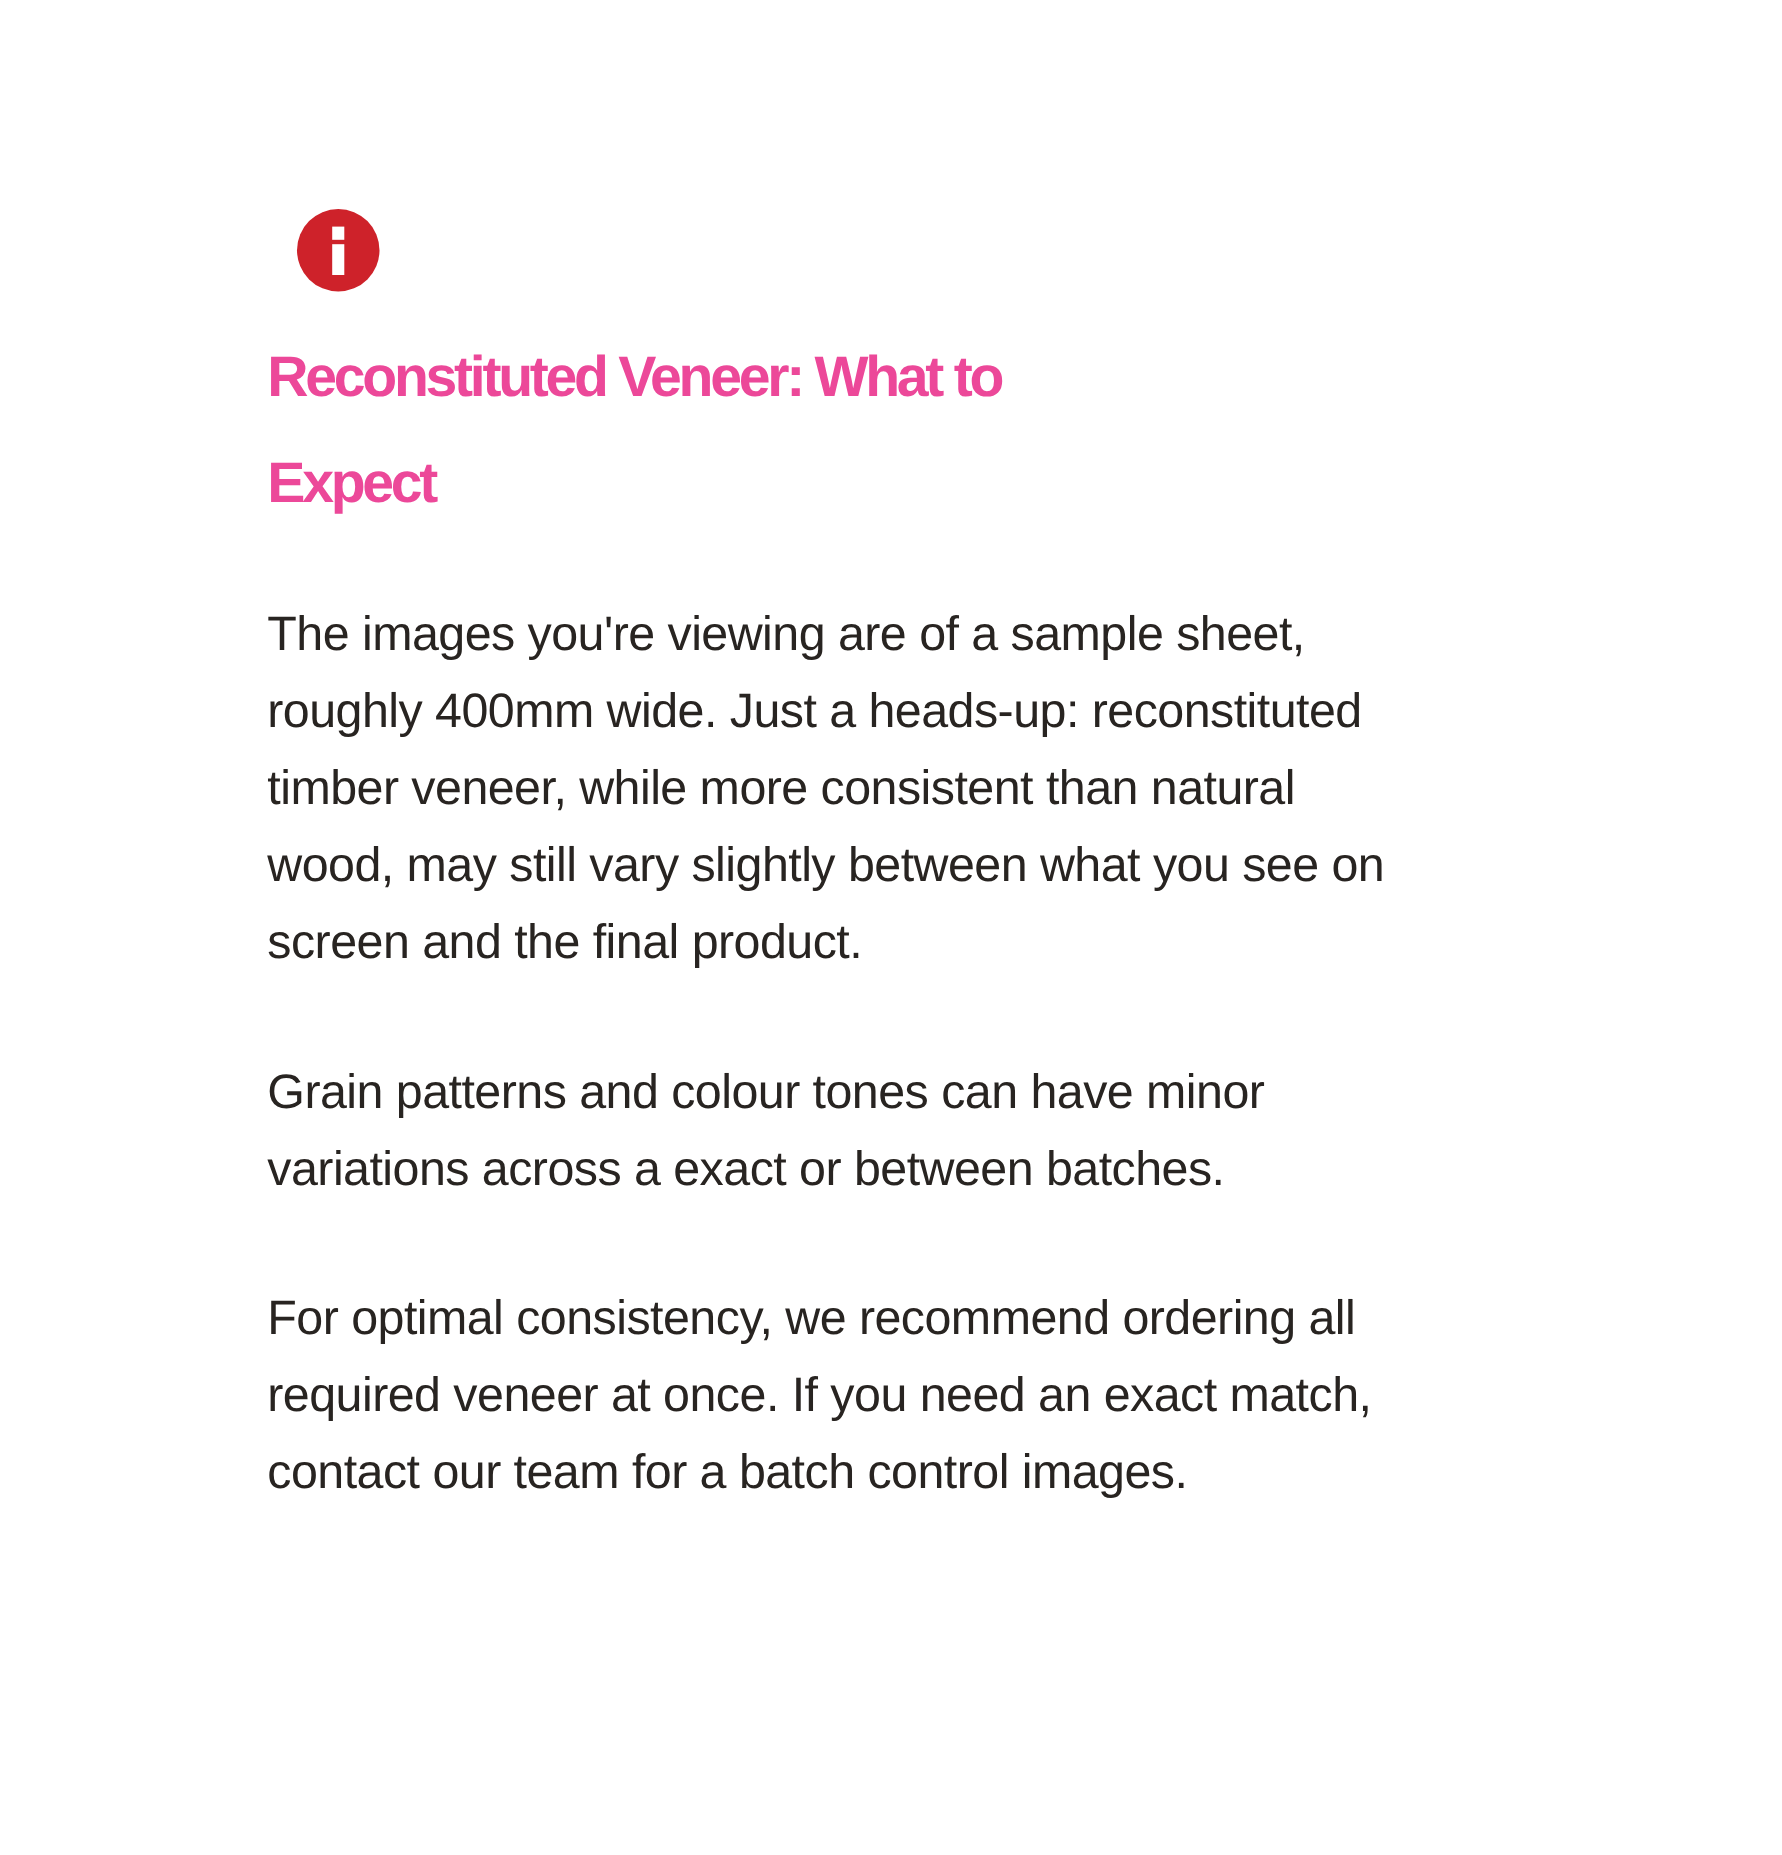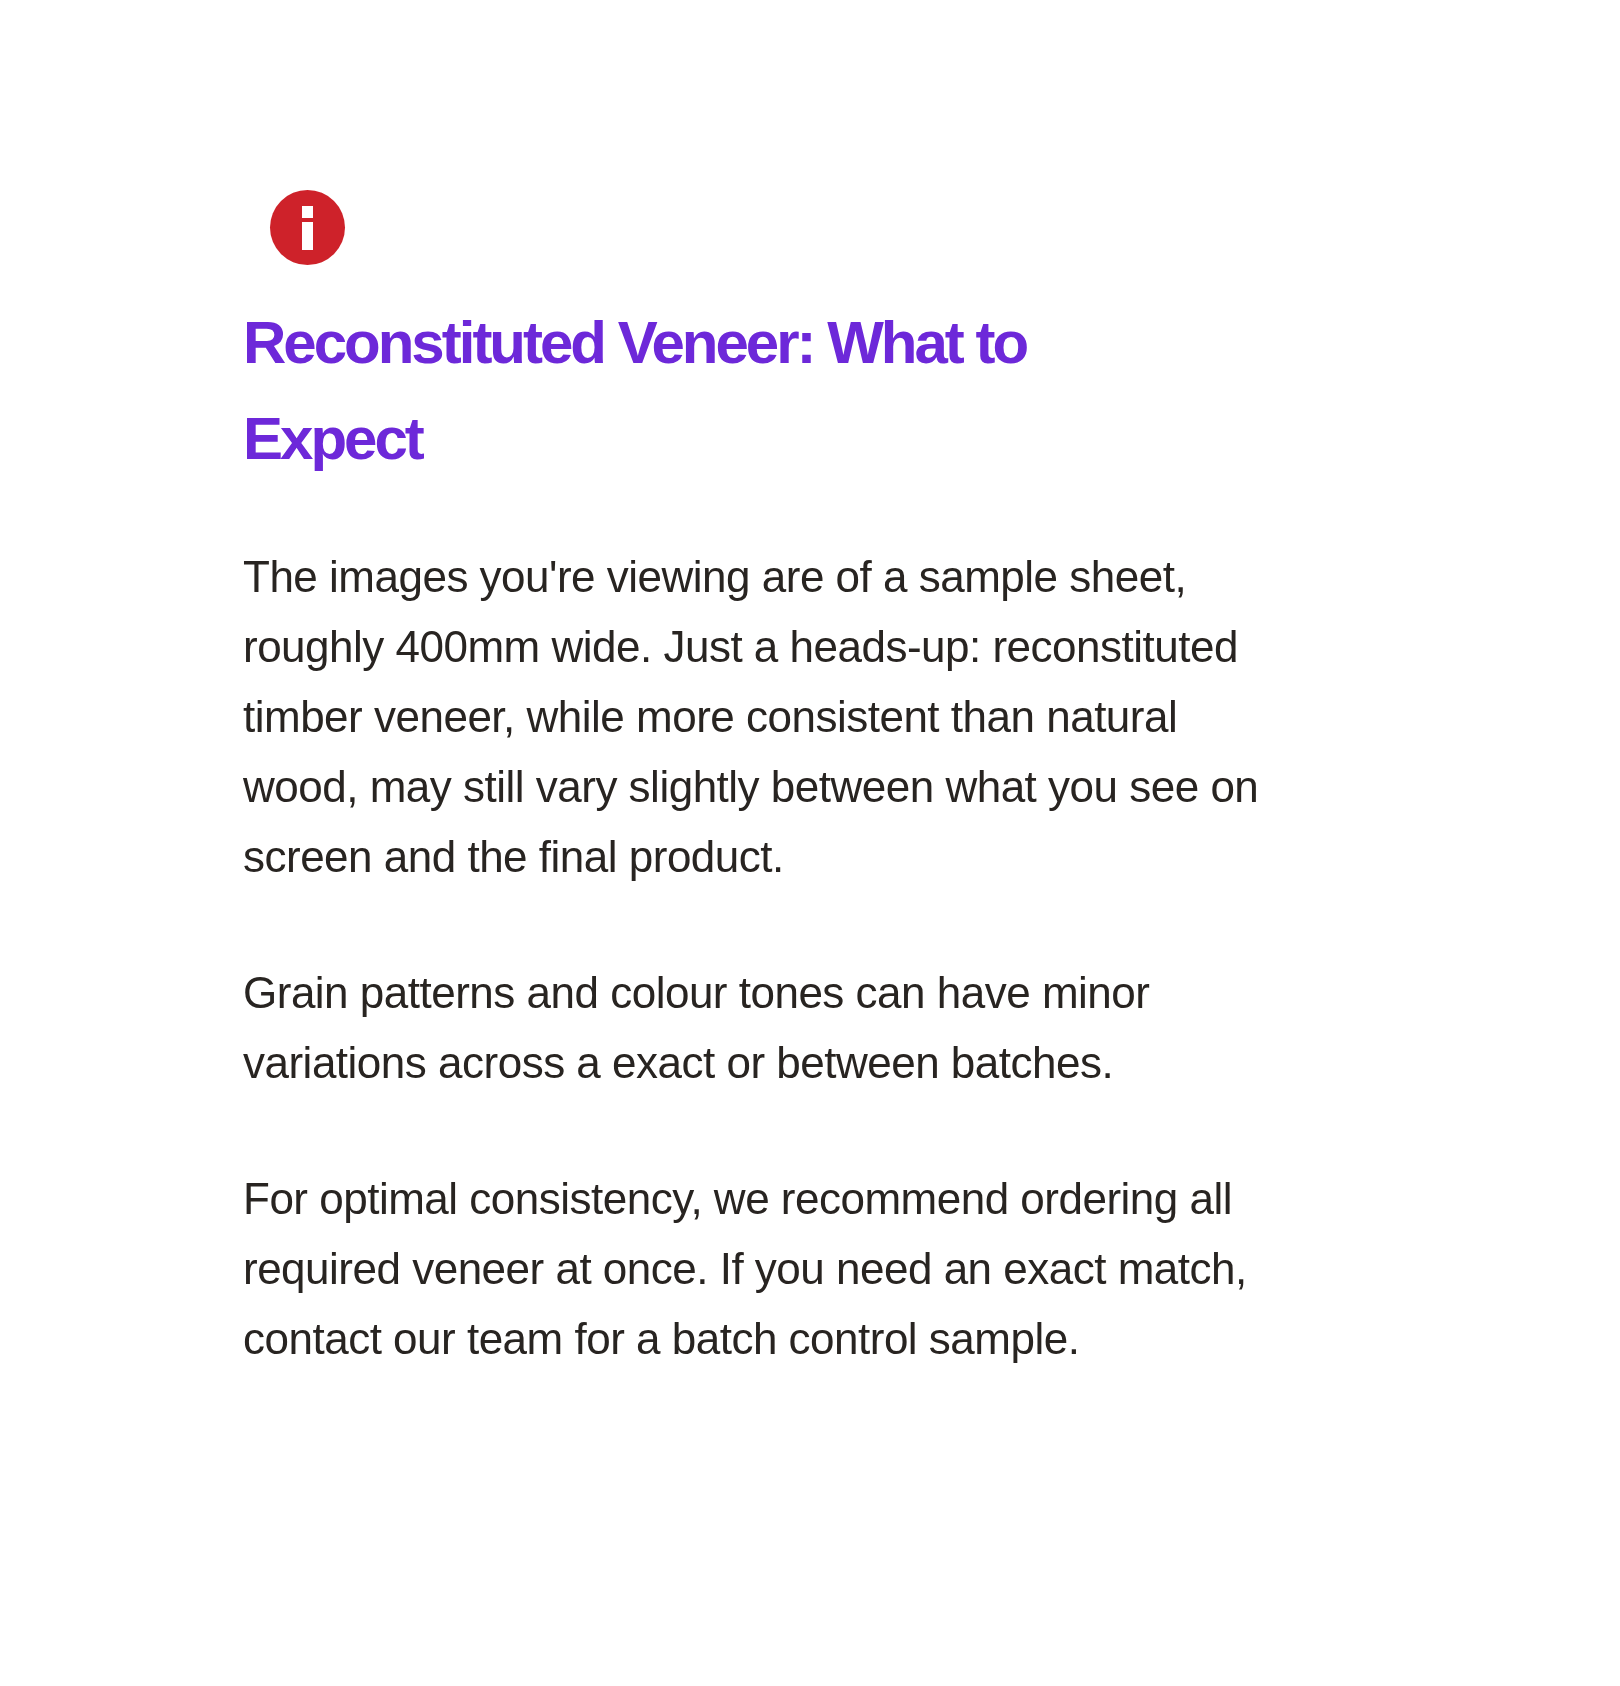--- a/index.html
+++ b/index.html
@@ -40,22 +40,22 @@
     background: #ffffff;
   }
   .info-icon .i-stem {
     display: block;
     width: 11px;
     height: 28px;
     background: #ffffff;
   }
   h1.section-heading {
     margin: 30px 0 55px 0;
-    color: #6d28d9;
-    font-size: 60px;
+    color: #ec4899;
+    font-size: 52px;
     line-height: 96px;
     font-weight: bold;
     letter-spacing: -3px;
     white-space: pre-line;
   }
   p.body-paragraph {
     margin: 0;
     font-size: 44px;
     line-height: 70px;
     letter-spacing: -0.5px;
@@ -82,15 +82,15 @@
 roughly 400mm wide. Just a heads-up: reconstituted
 timber veneer, while more consistent than natural
 wood, may still vary slightly between what you see on
 screen and the final product.</p>
 
   <p class="body-paragraph">Grain patterns and colour tones can have minor
 variations across a exact or between batches.</p>
 
   <p class="body-paragraph">For optimal consistency, we recommend ordering all
 required veneer at once. If you need an exact match,
-contact our team for a batch control sample.</p>
+contact our team for a batch control images.</p>
 
 </div>
 
 </body></html>

